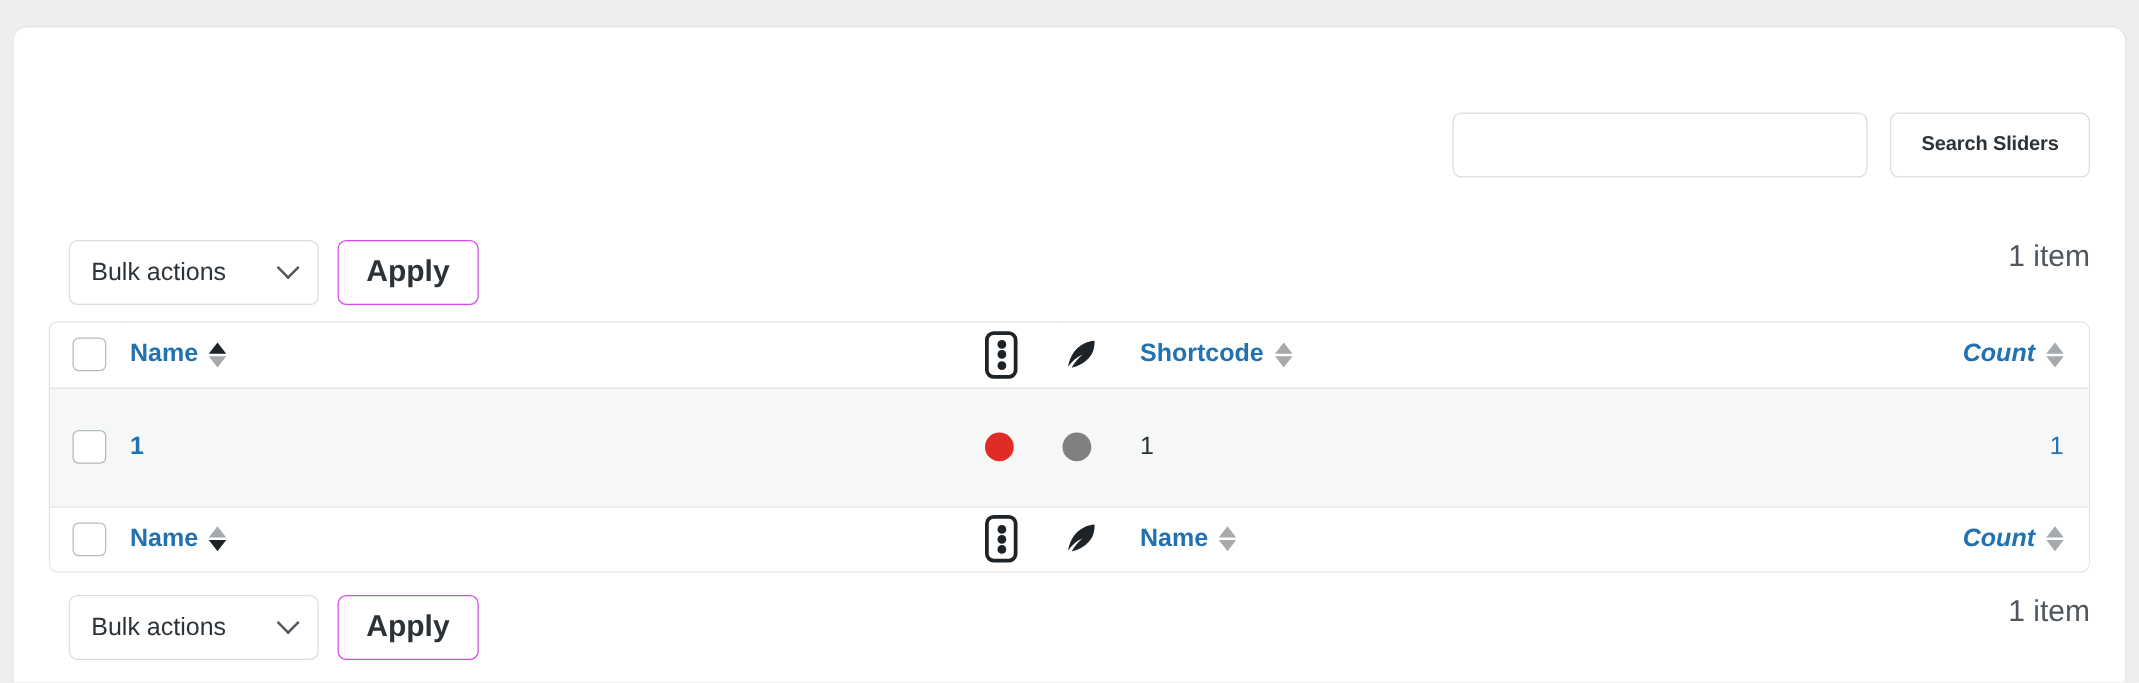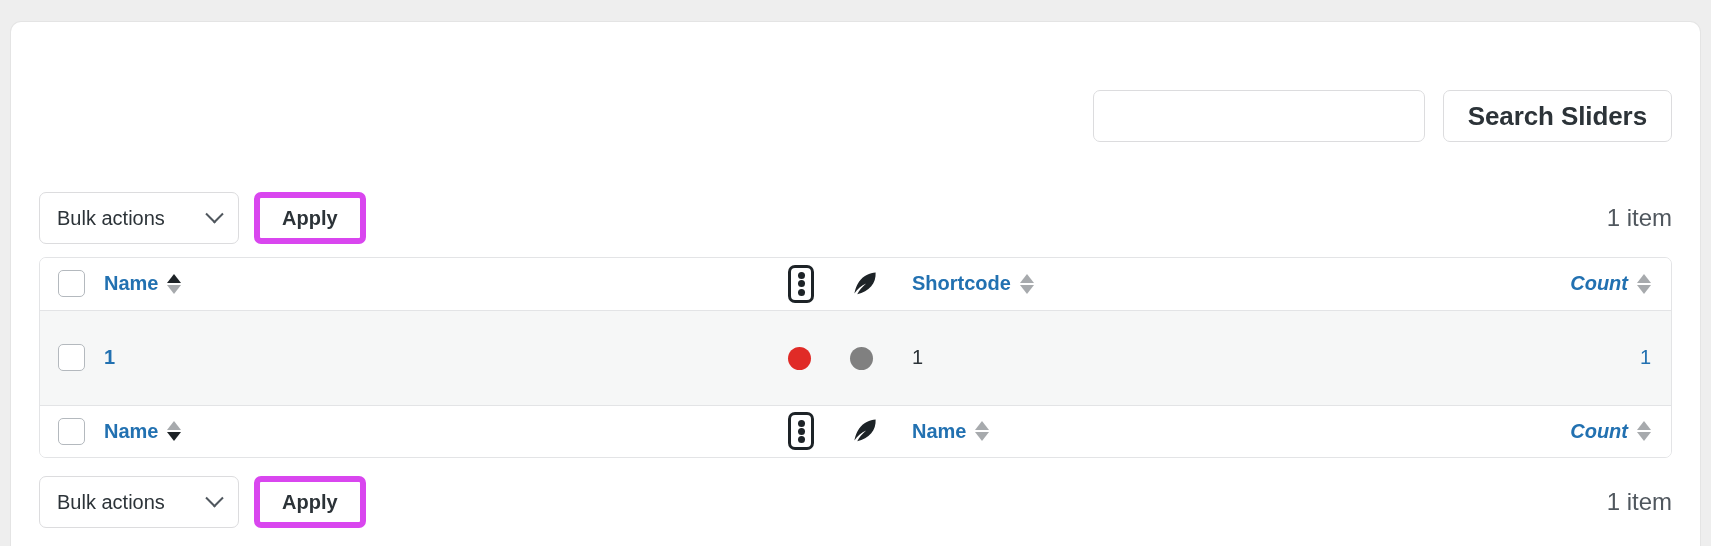--- a/index.html
+++ b/index.html
@@ -50,34 +50,33 @@
     font-family: "Liberation Sans", sans-serif;
     color: #2c3338;
   }
   .search-btn {
     height: 52px;
     padding: 0 24px;
     border: 1px solid #dcdcde;
     border-radius: 7px;
     background: #fff;
     font-family: "Liberation Sans", sans-serif;
-    font-size: 26px;
+    font-size: 16px;
     font-weight: 700;
     color: #2c3338;
     cursor: pointer;
     white-space: nowrap;
     letter-spacing: -0.1px;
   }
 
   
   .bulk-bar {
     position: absolute;
-    left: 0; right: 0;
+    left: 16px; right: 0;
     display: flex;
-    align-items: center;
     padding: 0 28px;
   }
   .bulk-bar.top { top: 170px; }
   .bulk-bar.bottom { top: 454px; }
 
   .bulk-select {
     height: 52px;
     min-width: 200px;
     border: 1px solid #dcdcde;
     border-radius: 7px;
@@ -98,25 +97,25 @@
     width: 13px; height: 13px;
     border-right: 2px solid #50575e;
     border-bottom: 2px solid #50575e;
     transform: rotate(45deg) translate(-3px,-3px);
     flex: 0 0 auto;
   }
   .apply-btn {
     margin-left: 15px;
     height: 52px;
     padding: 0 22px;
-    border: 6px solid #d946ef;
+    border: 1px solid #d946ef;
     border-radius: 7px;
     background: #fff;
     font-family: "Liberation Sans", sans-serif;
-    font-size: 20px;
+    font-size: 24px;
     font-weight: 700;
     color: #2c3338;
     cursor: pointer;
   }
   .item-count {
     margin-left: auto;
     font-size: 24px;
     color: #50575e;
   }
 

